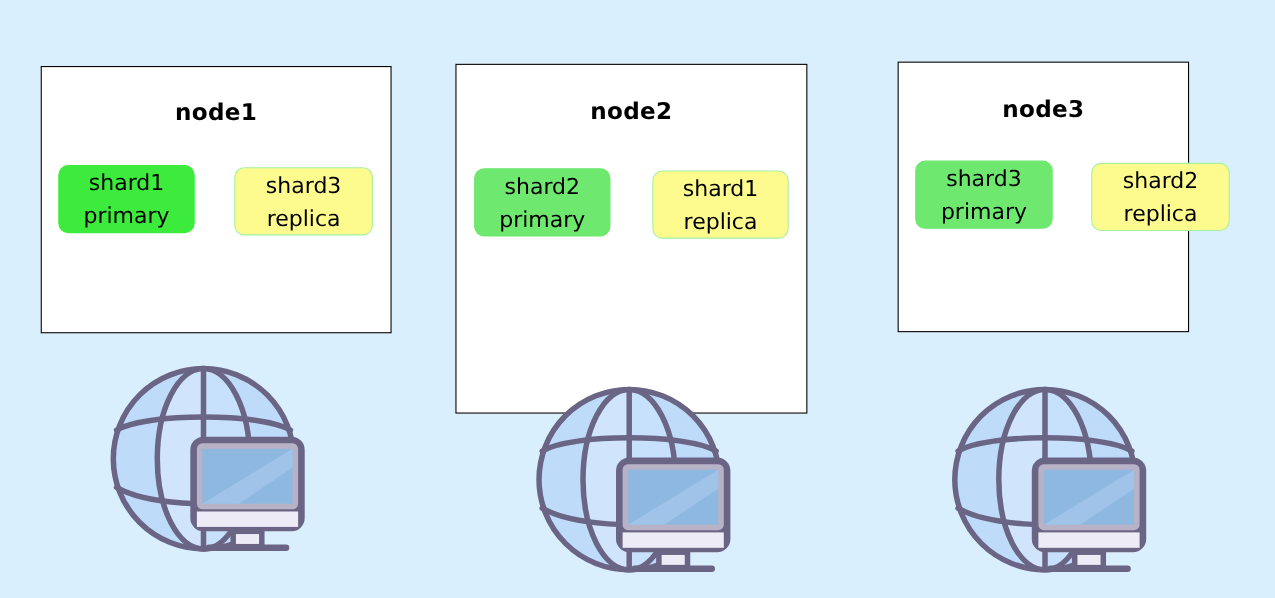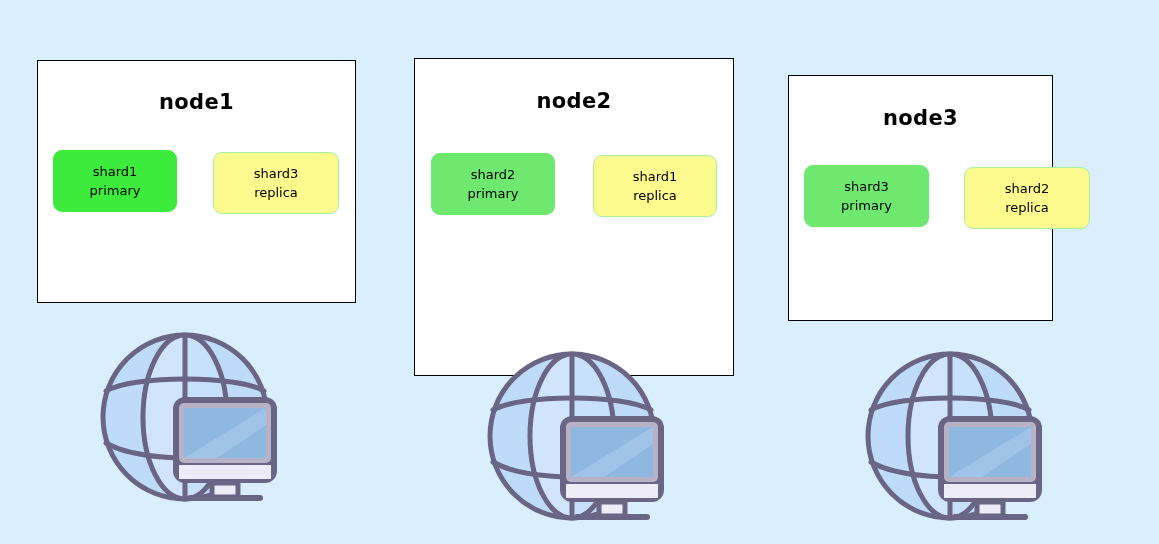--- a/index.html
+++ b/index.html
@@ -43,21 +43,21 @@
   
   .shard {
     position: absolute;
     box-sizing: border-box;
     border-radius: 9px;
     display: flex;
     flex-direction: column;
     align-items: center;
     justify-content: center;
     font-family: "DejaVu Sans", sans-serif;
-    font-size: 13px;
+    font-size: 20px;
     line-height: 1.5;
     color: #000000;
     text-align: center;
     white-space: nowrap;
   }
   .shard.primary-vivid {
     background: #3ceb3c;
     border: 1px solid #3ceb3c;
   }
   .shard.primary-soft {
@@ -102,21 +102,21 @@
       <span class="ln">shard2</span>
       <span class="ln">primary</span>
     </div>
 
     <div class="shard replica" style="left:178px; top:96px; width:124px; height:62px;">
       <span class="ln">shard1</span>
       <span class="ln">replica</span>
     </div>
   </div>
 
-  <div class="node-box" style="left:788px; top:56px; width:265px; height:246px;margin-top:19px;">
+  <div class="node-box" style="left:816px; top:56px; width:265px; height:246px;">
     <div class="node-title" style="top:30px;">node3</div>
 
     <div class="shard primary-soft" style="left:15px; top:89px; width:125px; height:62px;">
       <span class="ln">shard3</span>
       <span class="ln">primary</span>
     </div>
 
     <div class="shard replica" style="left:175px; top:91px; width:126px; height:62px;">
       <span class="ln">shard2</span>
       <span class="ln">replica</span>

